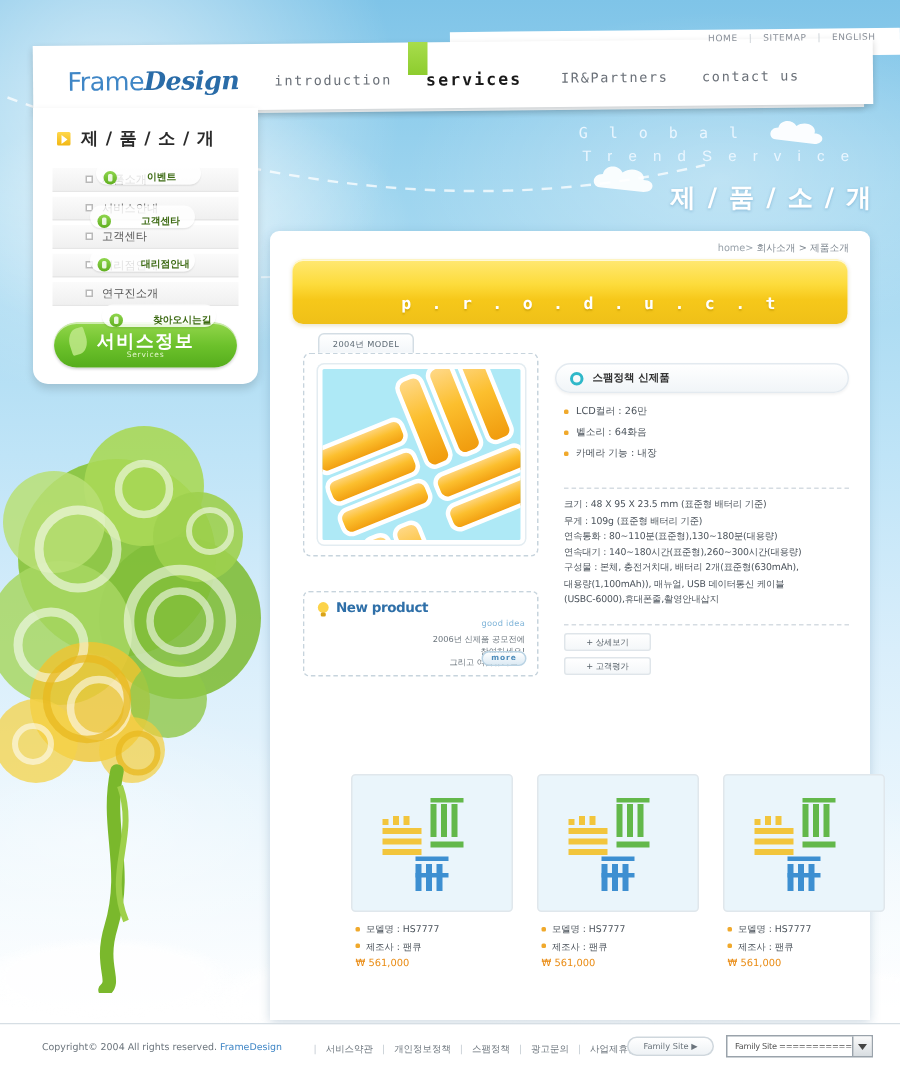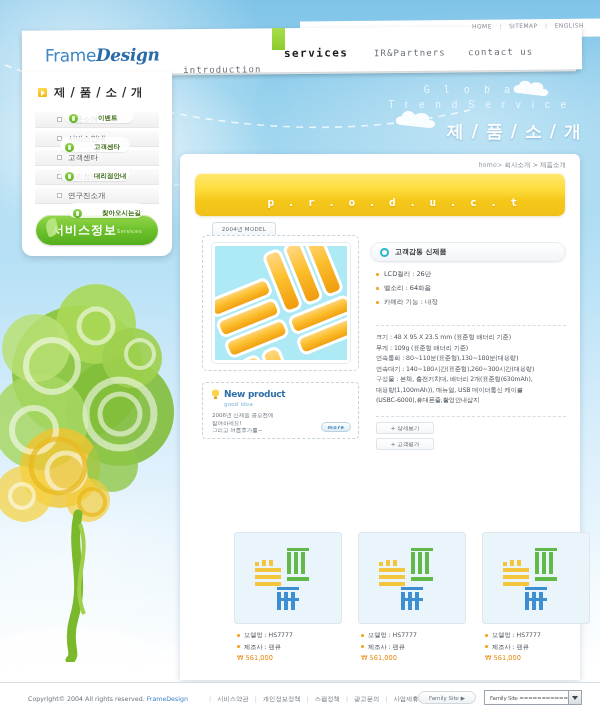--- a/index.html
+++ b/index.html
@@ -66,29 +66,29 @@
     position:absolute; left:45px; top:31px; z-index:8; transform:rotate(-0.55deg);
     font-size:17px; color:#3f86c6; letter-spacing:-.4px;
   }
   .logo .b { font-family:"DejaVu Serif","Liberation Serif",serif; font-style:italic; font-weight:bold; color:#2a6ca8; }
   .mainnav { position:absolute; left:180px; top:36px; z-index:8; transform:rotate(-0.55deg); }
   .mainnav a {
     position:absolute; white-space:nowrap; text-decoration:none;
     font-size:9px; color:#6a7078; letter-spacing:1.1px;
     font-family:"DejaVu Sans Mono","Liberation Mono",monospace;
   }
-  .mainnav a.n0 { left:3px;margin-top:15px; }
+  .mainnav a.n0 { left:3px; }
   .mainnav a.n1 { left:104px; color:#1a1a1a; font-weight:bold; font-size:11px; letter-spacing:1.4px; top:-2px; }
   .mainnav a.n2 { left:194px; }
   .mainnav a.n3 { left:288px; }
 
   
   .deco { position:absolute; right:18px; top:84px; text-align:right; z-index:3; }
   .deco .g1 {
-    font-size:10px; color:#eaf6ff; letter-spacing:4px; margin-right:48px;
+    font-size:10px; color:#eaf6ff; letter-spacing:4px; margin-right:86px;
     font-family:"DejaVu Sans Mono","Liberation Mono",monospace;
   }
   .deco .g2 {
     font-size:10px; color:#eaf6ff; letter-spacing:4px; margin-top:4px; margin-right:12px;
     font-family:Liberation Sans, sans-serif;
   }
   .deco .g3 {
     font-size:17px; color:#ffffff; letter-spacing:1px; margin-top:10px; font-weight:bold;
     text-shadow:0 1px 2px rgba(40,110,160,.35);
   }
@@ -119,21 +119,21 @@
     border-top:1px solid #fff; border-bottom:1px solid #e6e6e6;
     font-size:7.5px; color:#555;
   }
   .side-menu a .chk {
     width:5px; height:5px; border:1px solid #b9b9b9; background:#fff; display:inline-block;
   }
   .svc-btn {
     position:absolute; left:14px; bottom:11px; width:122px; height:30px;
     border-radius:15px; background:linear-gradient(180deg,#93d64b 0%,#6cc12b 52%,#55ad1c 100%);
     box-shadow:inset 0 1px 0 rgba(255,255,255,.55), 0 1px 2px rgba(0,0,0,.2);
-    display:flex; align-items:center; justify-content:center; flex-direction:row;
+    display:flex; align-items:center; justify-content:center; flex-direction:column;
     text-decoration:none; position:absolute;
   }
   .svc-btn .ko { font-size:12px; color:#fff; font-weight:bold; letter-spacing:1px; line-height:1; }
   .svc-btn .en { font-size:5px; color:#e4f6cd; letter-spacing:.5px; margin-top:1px; }
   .svc-btn .leaf {
     position:absolute; left:10px; top:4px; width:12px; height:17px;
     background:#bfe98a; border-radius:60% 10% 60% 10%; transform:rotate(-18deg); opacity:.85;
   }
 
   
@@ -221,22 +221,22 @@
   .minibtns { position:absolute; left:196px; top:268px; }
   .minibtn {
     display:flex; align-items:center; justify-content:center; gap:3px;
     width:58px; height:12px; margin-bottom:4px; text-decoration:none;
     border:1px solid #dfe5ea; border-radius:2px;
     background:linear-gradient(180deg,#fff,#f4f7f9); font-size:5.5px; color:#596views;
     color:#59636b;
   }
   
   .newbox {
-    position:absolute; left:22px; top:228px; width:157px; height:57px;
-    border:1px dashed #c7d4dd; border-radius:4px; background:#fff; padding:6px 8px;
+    position:absolute; left:22px; top:240px; width:157px; height:57px;
+    border:1px dashed #c7d4dd; border-radius:4px; background:#fff; padding:6px 8px;text-align:right;
   }
   .newbox .hd { display:flex; align-items:center; gap:4px; }
   .bulb { width:9px; height:11px; position:relative; flex:none; }
   .newbox .nptitle { font-size:9px; font-weight:bold; color:#2e6fa8; letter-spacing:-.3px; line-height:9px;}
   .newbox .npsub { font-size:5.5px; color:#7fb4d8; letter-spacing:.2px; margin-left:13px; margin-top:1px;}
   .newbox .npbody { margin-top:5px; margin-left:1px; }
   .newbox .npbody div { font-size:5.5px; color:#6b757d; line-height:7.5px; }
   .more-pill {
     position:absolute; right:7px; bottom:6px; width:30px; height:10px; border-radius:5px;
     background:linear-gradient(180deg,#ffffff,#dceaf4); border:1px solid #b9d3e4;
@@ -245,21 +245,21 @@
   .more-pill span { font-size:5px; color:#4f8dbb; letter-spacing:.6px; font-weight:bold; }
 
   
   .bsbar {
     position:absolute; left:22px; top:330px; width:364px; height:21px; border-radius:11px;
     background:linear-gradient(180deg,#ffffff,#f1f5f8); border:1px solid #e3eaf0;
     display:flex; align-items:center; padding-left:10px; gap:6px;
     box-shadow:0 1px 2px rgba(0,0,0,.06);
   }
   .bsbar .t { font-size:7px; color:#333; font-weight:bold; }
-  .cards { position:absolute; left:22px; top:378px; width:364px; display:flex; gap:16px;padding-left:32px; }
+  .cards { position:absolute; left:22px; top:362px; width:364px; display:flex; gap:16px;padding-left:32px; }
   .card { width:110px; }
   .card .thumb {
     width:108px; height:92px; border:1px solid #e0e7ec; border-radius:3px;
     background:#eaf5fb; display:flex; align-items:center; justify-content:center;
   }
   .card ul { margin-top:7px; padding-left:10px; }
   .card li { list-style:none; font-size:6.2px; color:#4c545c; margin-bottom:2.5px; position:relative; }
   .card li:before { content:""; position:absolute; left:-7px; top:2.5px; width:3px; height:3px; background:#f0a92c; border-radius:1px; }
   .card .price { font-size:6.6px; color:#e98a10; margin-left:3px; }
 
@@ -459,21 +459,21 @@
             <rect x="48" y="110" width="17" height="48" rx="6"></rect>
             <rect x="26" y="110" width="17" height="48" rx="6"></rect>
           </g>
         </g>
       </svg>
     </div>
   </div>
 
   <div class="rbar">
     <span class="ring"></span>
-    <span class="t">고객감동 신제품</span>
+    <span class="t">스팸정책 신제품</span>
   </div>
 
   <ul class="speclist">
     <li>LCD컬러 :  26만</li>
     <li>벨소리 :  64화음</li>
     <li>카메라 기능 :  내장</li>
   </ul>
 
   <div class="dashline"></div>
 

